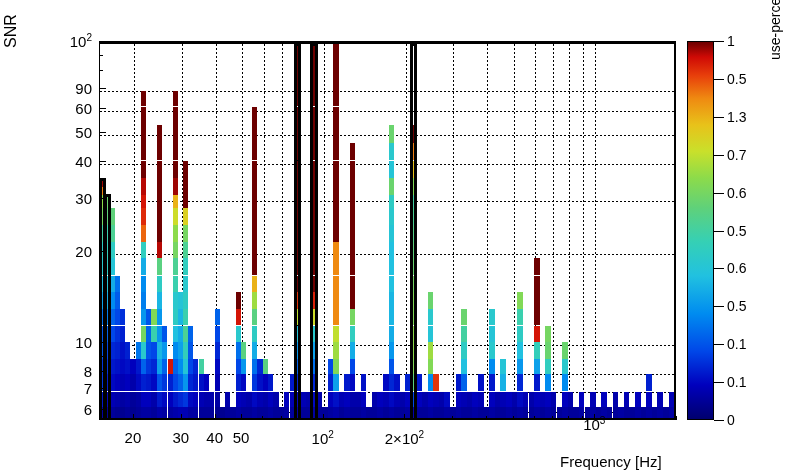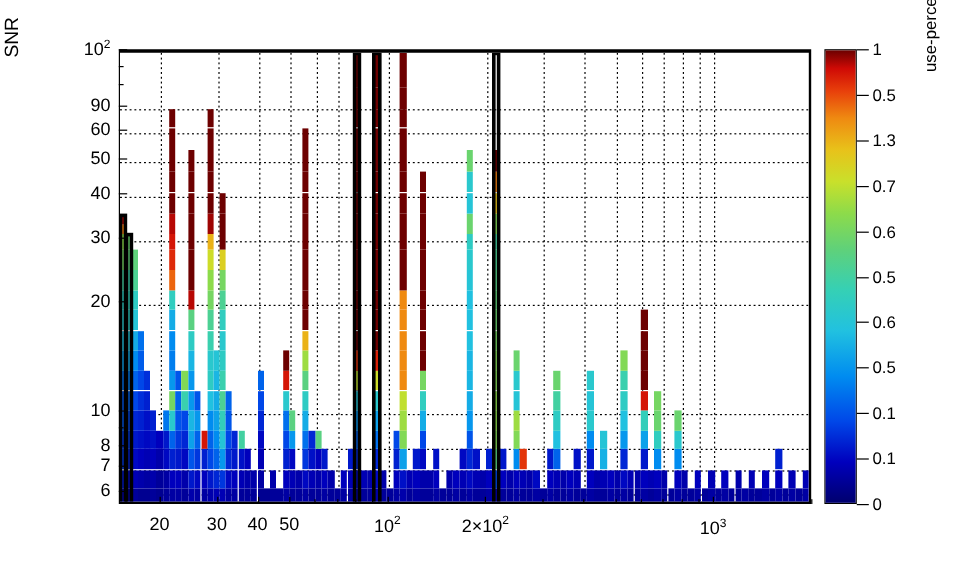--- a/index.html
+++ b/index.html
@@ -681,36 +681,37 @@
       <div class="xtick" style="left: 180.741px; top: 429px;">30</div>
       <div class="xtickmark" style="left: 180.741px; top: 414px; height: 6px;"></div>
       <div class="xtick" style="left: 214.666px; top: 429px;">40</div>
       <div class="xtickmark" style="left: 214.666px; top: 414px; height: 6px;"></div>
       <div class="xtick" style="left: 240.981px; top: 429px;">50</div>
       <div class="xtickmark" style="left: 240.981px; top: 414px; height: 6px;"></div>
       <div class="xtick" style="left: 322.722px; top: 429px;">10<sup>2</sup></div>
       <div class="xtickmark" style="left: 322.722px; top: 414px; height: 6px;"></div>
       <div class="xtick" style="left: 404.463px; top: 429px;">2×10<sup>2</sup></div>
       <div class="xtickmark" style="left: 404.463px; top: 414px; height: 6px;"></div>
-      <div class="xtick" style="left: 594.259px; top: 431px;">10<sup>3</sup></div>
+      <div class="xtick" style="left: 594.259px; top: 415px;">10<sup>3</sup></div>
       <div class="xtickmark" style="left: 594.259px; top: 414px; height: 6px;"></div>
       <div class="xtickmark" style="left: 262.482px; top: 416px; height: 4px;"></div>
       <div class="xtickmark" style="left: 280.66px; top: 416px; height: 4px;"></div>
       <div class="xtickmark" style="left: 296.407px; top: 416px; height: 4px;"></div>
       <div class="xtickmark" style="left: 310.297px; top: 416px; height: 4px;"></div>
       <div class="xtickmark" style="left: 452.278px; top: 416px; height: 4px;"></div>
       <div class="xtickmark" style="left: 486.204px; top: 416px; height: 4px;"></div>
       <div class="xtickmark" style="left: 512.518px; top: 416px; height: 4px;"></div>
       <div class="xtickmark" style="left: 534.019px; top: 416px; height: 4px;"></div>
       <div class="xtickmark" style="left: 552.197px; top: 416px; height: 4px;"></div>
       <div class="xtickmark" style="left: 567.944px; top: 416px; height: 4px;"></div>
       <div class="xtickmark" style="left: 581.834px; top: 416px; height: 4px;"></div>
       <div class="xtickmark" style="left: 676px; top: 416px; height: 4px;"></div>
     </div>
 
+  <div class="xlabel" id="xlabelel" style="left: 560px; top: 453px;">Frequency [Hz]</div>
 
   <div id="cbar">
     <div id="cbargrad" style="background: linear-gradient(to top, rgb(0, 0, 110) 0%, rgb(0, 0, 189) 9%, rgb(0, 71, 232) 18%, rgb(0, 140, 240) 28%, rgb(33, 193, 224) 38%, rgb(53, 208, 181) 47%, rgb(95, 209, 122) 56%, rgb(141, 219, 74) 64%, rgb(201, 224, 43) 71%, rgb(232, 194, 26) 78%, rgb(239, 138, 17) 85%, rgb(232, 64, 11) 91%, rgb(207, 10, 5) 96%, rgb(109, 0, 0) 100%);"></div>
   </div>
   <div id="cbaxis">
       <div class="cbtick" style="top: 41px;"></div>
       <div class="cblab" style="top: 41px;">1</div>
       <div class="cbtick" style="top: 78.9px;"></div>
       <div class="cblab" style="top: 78.9px;">0.5</div>
       <div class="cbtick" style="top: 116.8px;"></div>

